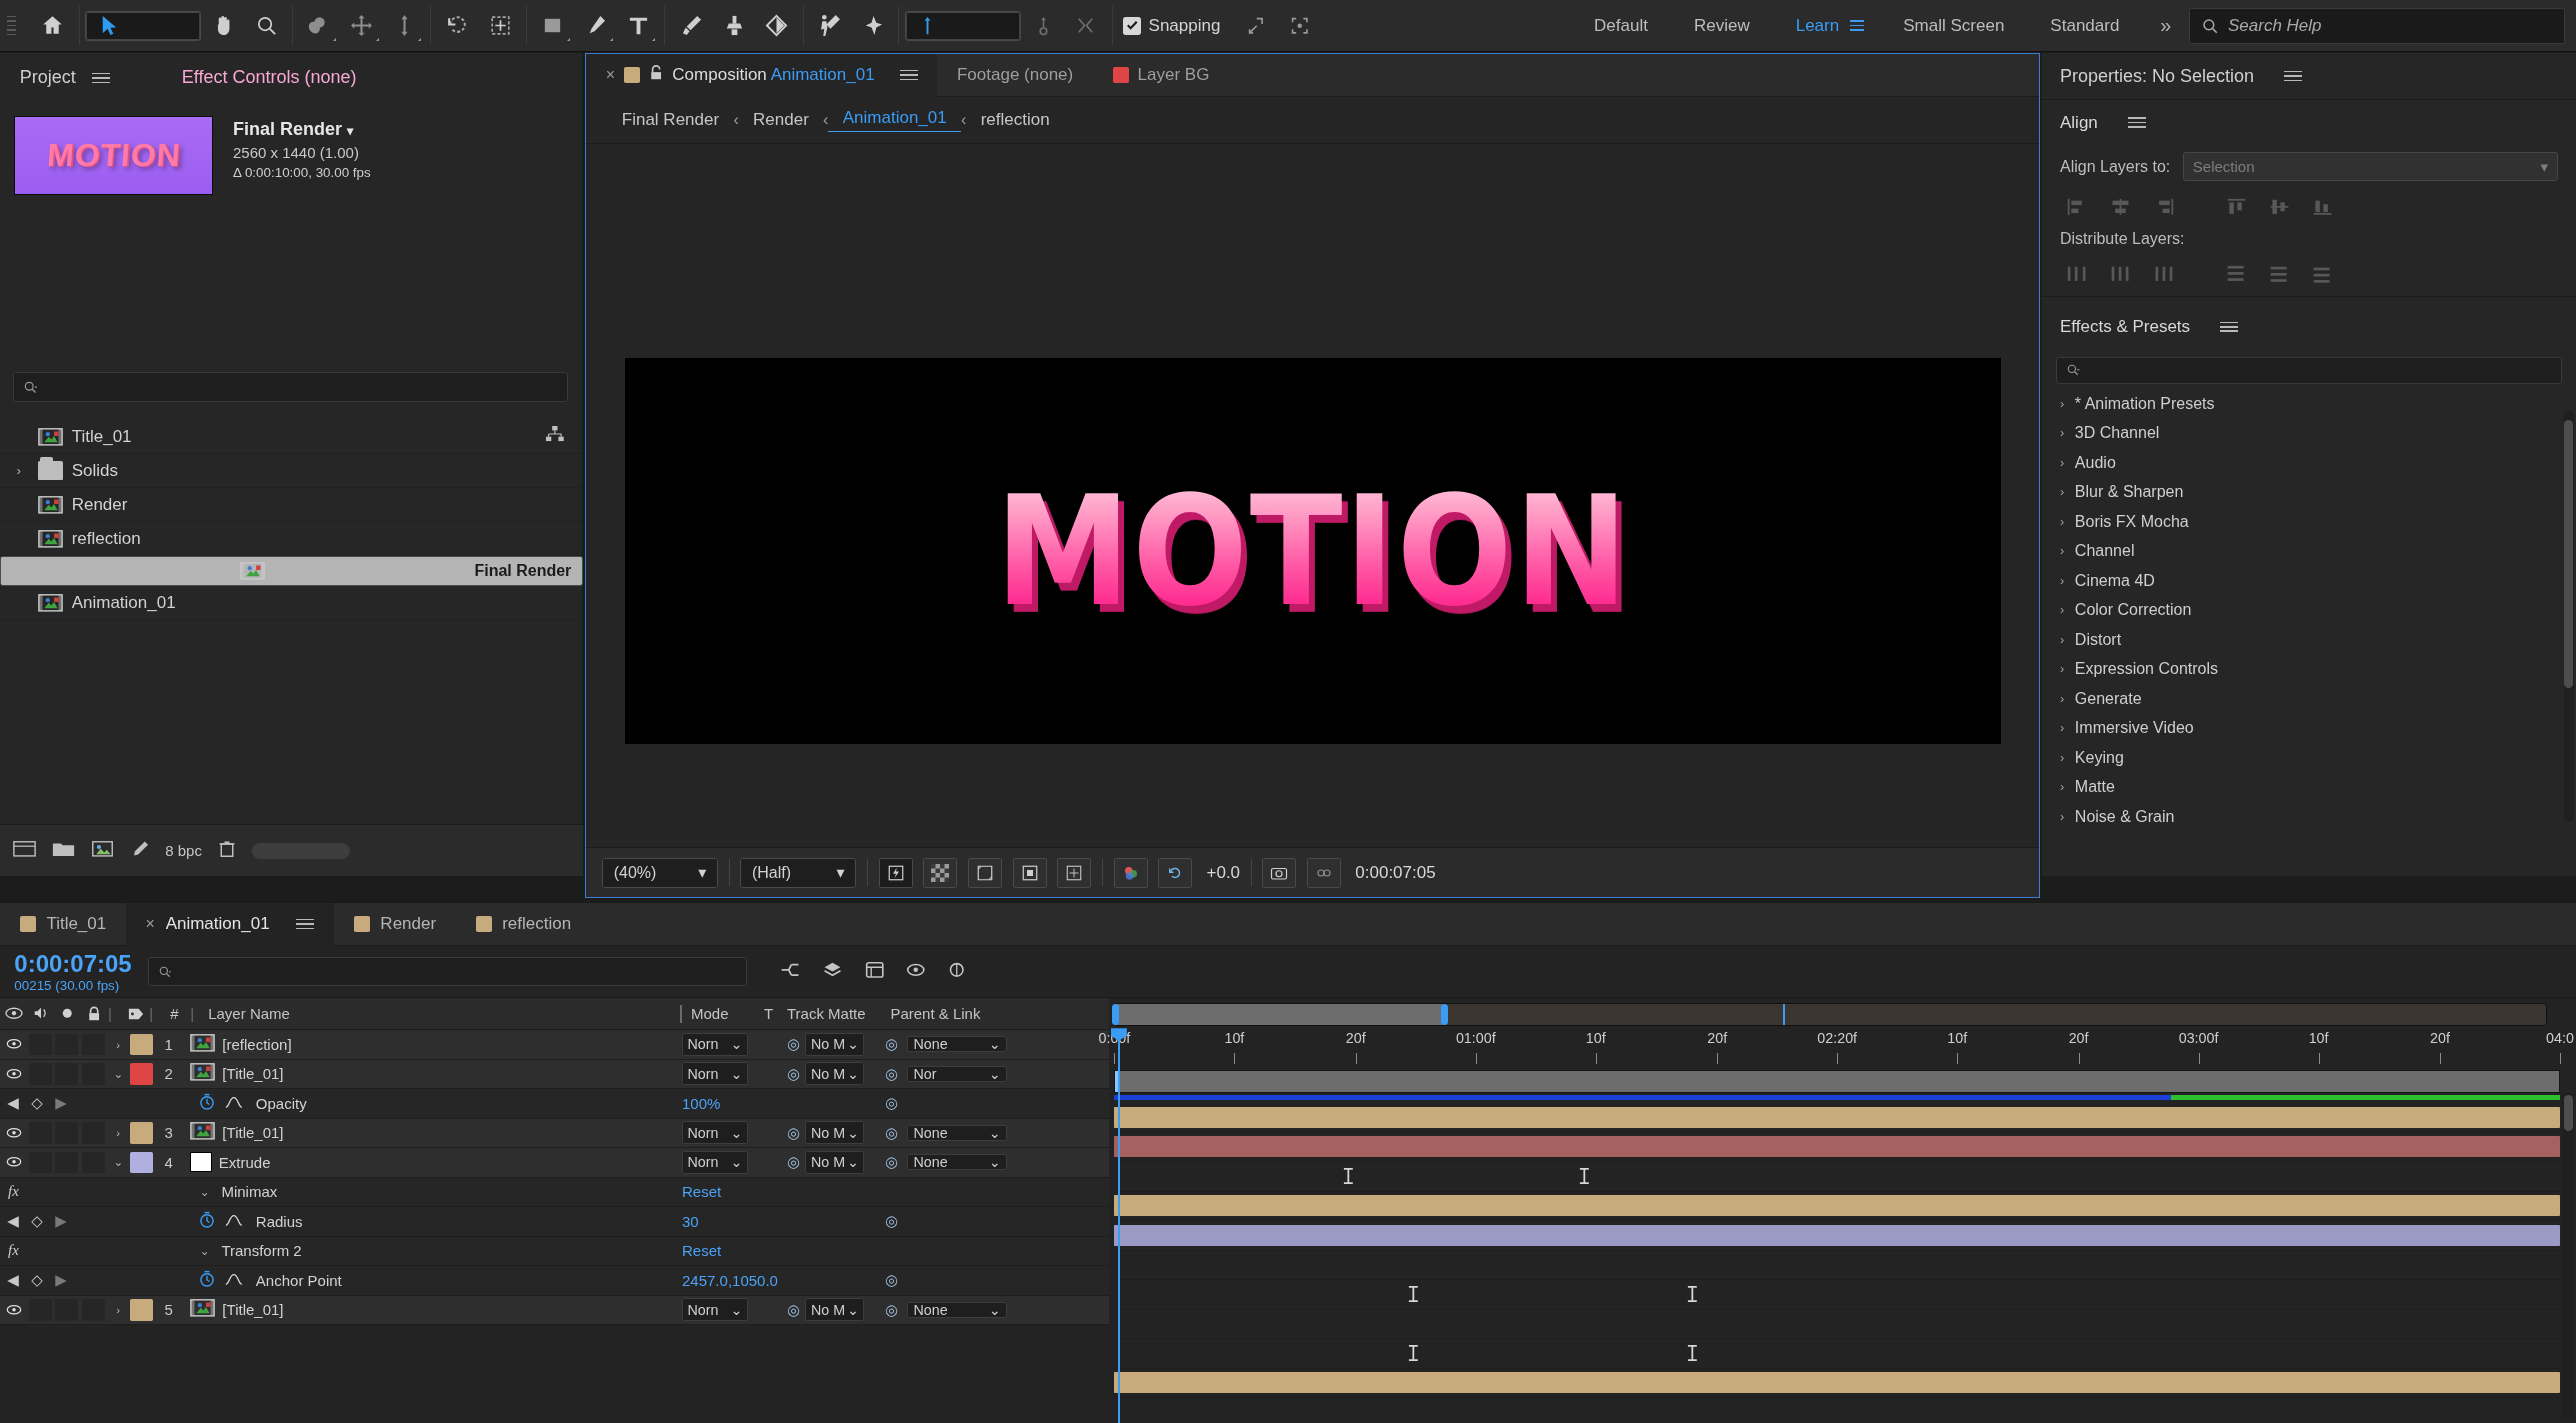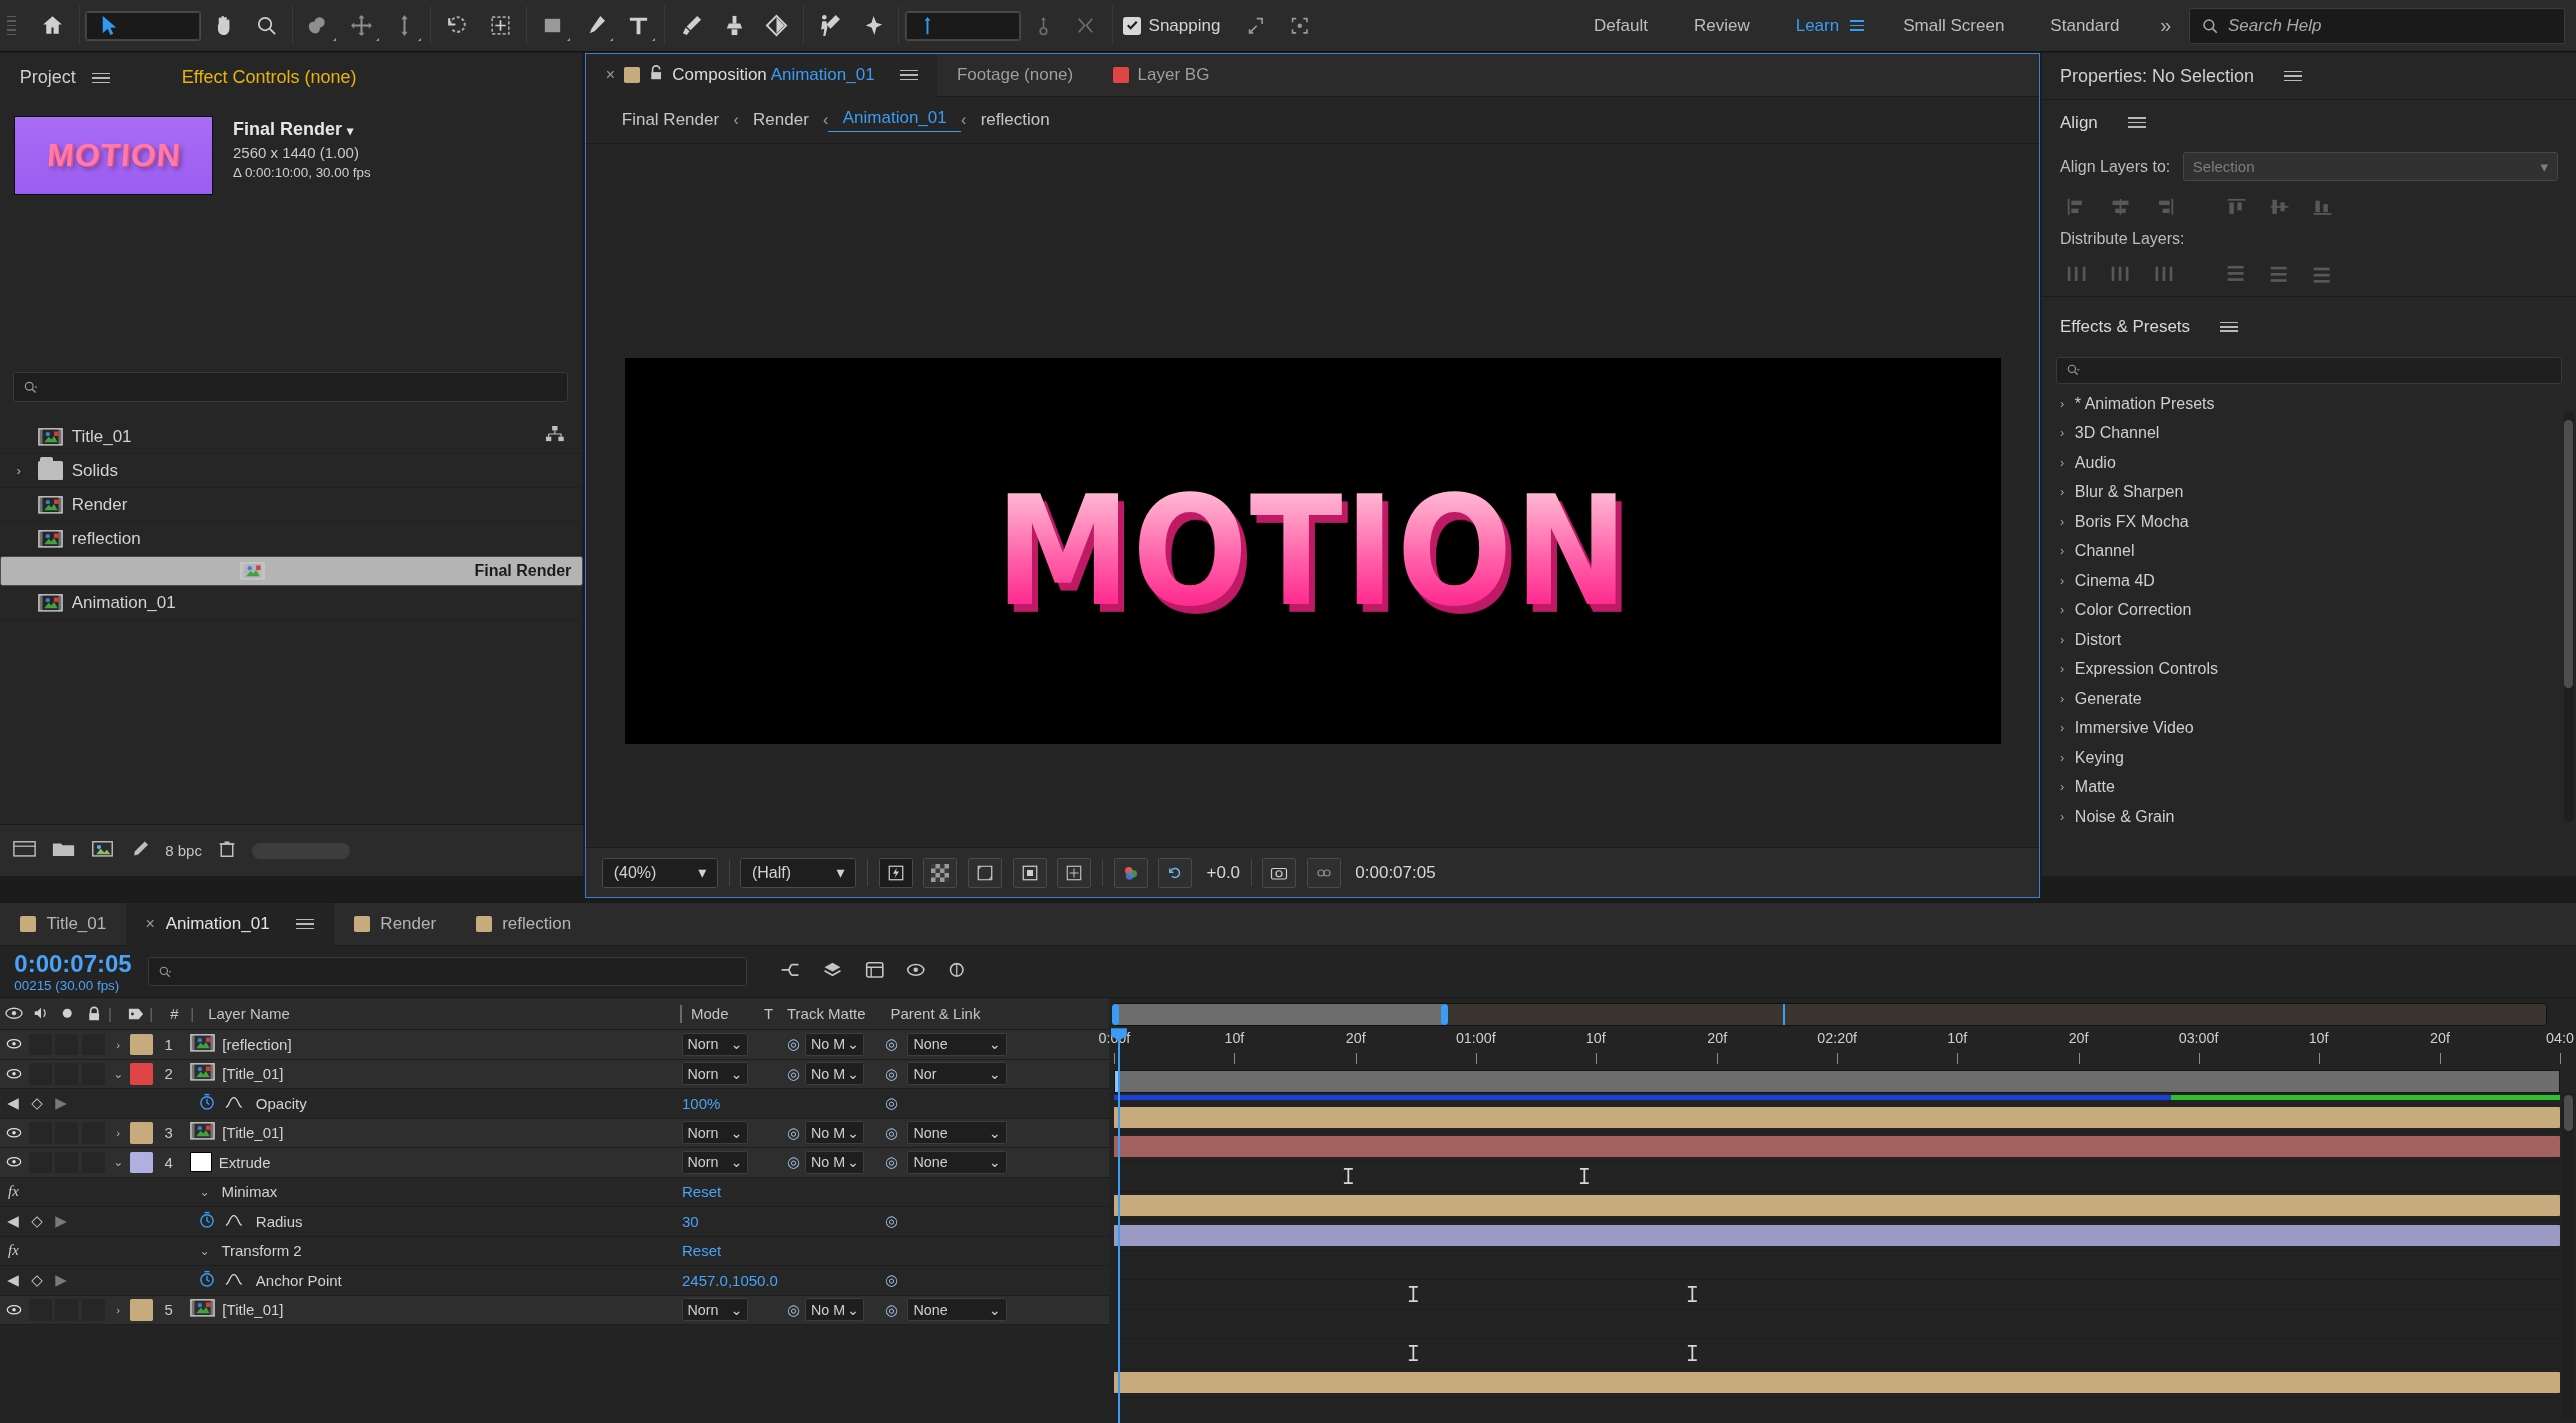--- a/index.html
+++ b/index.html
@@ -34,21 +34,21 @@
   .chev { font-size:19.7px; color:#b4b4b4; padding:0 18px; }
   .searchhelp { display:flex; align-items:center; gap:9px; width:376px; height:36px;
     background:#1a1a1a; border:0.9px solid #3c3c3c; border-radius:2.7px; margin-right:10.7px; padding:0 10.7px;font-style:italic; }
   .searchhelp span { font-size:17px; color:#a8a8a8; }
 
   
   .project { position:absolute; left:0; top:53px; width:583px; height:823px; background:#262626;
     border-right:1.8px solid #1c1c1c; }
   .ptabs { height:50px; display:flex; align-items:center; padding:0 19.7px; gap:0; }
   .ptab { font-size:18px; color:#cfcfcf; position:relative; padding-bottom:1.8px;}
-  .ptab.inactive { color:#eab308; margin-left:72px; }
+  .ptab.inactive { color:#f9a8d4; margin-left:72px; }
   .ptabline { position:absolute; left:21.5px; top:71px; width:130px; height:2.7px; background:#b6b6b6; }
   .hamb { display:inline-flex; flex-direction:column; gap:2.7px; margin-left:16px; vertical-align:middle;}
   .hamb i { display:block; width:18px; height:1.8px; background:#b9b9b9; }
 
   .pinfo { display:flex; padding:12.5px 0 0 14.3px; gap:19.7px; }
   .thumb { width:199px; height:79px; background:
      linear-gradient(180deg,#a96cf5,#9b5df0); border:0.9px solid #0b0b0b; position:relative; overflow:hidden;}
   .thumb .mt { position:absolute; left:50%; top:50%; transform:translate(-50%,-50%) skewX(-4deg);
     font-size:32px; font-weight:bold; letter-spacing:0.9px;
     color:#ff7aa8; text-shadow: 1.8px 1.8px 0 #e04f85, 3.6px 3.6px 5.4px rgba(0,0,0,.35); }
@@ -154,21 +154,21 @@
   .twirl { width:23px; text-align:center; color:#b9b9b9; font-size:11.6px; }
   .colorchip { width:23px; height:21.5px; border-radius:1.8px; }
   .num { width:32px; text-align:center; color:#c9c9c9; font-size:15px; }
   .lname { flex:1; display:flex; align-items:center; gap:7.2px; padding-left:5.4px; }
   .modecell { width:82px; }
   .modebox { width:66px; height:23px; background:#1e1e1e; border:0.9px solid #3d3d3d; border-radius:1.8px;
     display:flex; align-items:center; justify-content:space-between; padding:0 4.5px; font-size:14.3px; color:#cfcfcf;}
   .tcol { width:23px; }
   .tmcell { width:98px; display:flex; align-items:center; gap:5.4px; }
   .parcell { width:224px; display:flex; align-items:center; gap:9px; }
-  .parbox { width:100px; height:23px; background:#1e1e1e; border:0.9px solid #3d3d3d; border-radius:1.8px;
+  .parbox { width:100px; height:16px; background:#1e1e1e; border:0.9px solid #3d3d3d; border-radius:1.8px;
     display:flex; align-items:center; justify-content:space-between; padding:0 5.4px; font-size:14.3px; color:#cfcfcf;}
   .blue { color:#4aa3f7; }
   .kfnav { width:86px; display:flex; align-items:center; gap:12.5px; padding-left:7.2px; }
 
   
   .graph { position:absolute; left:1109px; top:95px; right:0; bottom:0; background:#232323; }
   .navbar { position:absolute; left:5.4px; top:5.4px; right:29px; height:23px; background:#3a352e;
     border:0.9px solid #111; border-radius:2.7px; }
   .navbar .fill { position:absolute; left:0; top:0; width:23%; height:100%; background:#6d6d6d; border-right:0.9px solid #111;}
   .navbar .lcap { position:absolute; left:-3.6px; top:0; width:7.2px; height:100%; background:#3a9cf5; border-radius:3.6px;}

